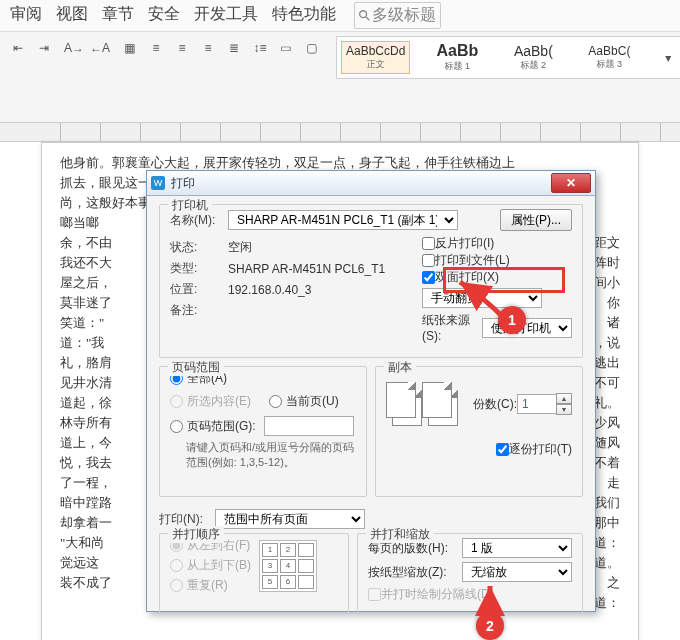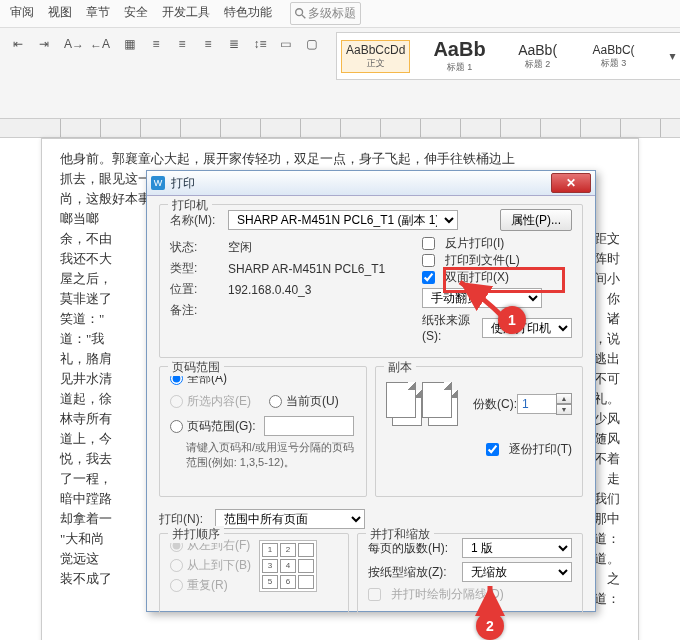--- a/index.html
+++ b/index.html
@@ -1,17 +1,17 @@
 <!DOCTYPE html>
 <html><head>
 <meta charset="utf-8">
 <style>
 html,body{margin:0;padding:0;font-family:"Microsoft YaHei",Arial,sans-serif;font-size:12px;background:#fff;color:#333}
 .app{width:680px;height:640px;overflow:hidden;position:relative}
-.ribbon-tabs{display:flex;gap:14px;padding:2px 10px;font-size:12px;color:#444;border-bottom:1px solid #ddd;background:#fafafa}
+.ribbon-tabs{display:flex;gap:14px;padding:2px 10px;font-size:16px;color:#444;border-bottom:1px solid #ddd;background:#fafafa}
 .ribbon-tabs span{padding:2px 0;cursor:default}
 .ribbon-tabs .search{margin-left:4px;display:flex;align-items:center;gap:2px;color:#888;border:1px solid #ccc;padding:0 4px;border-radius:2px}
 .ribbon{display:flex;align-items:flex-start;padding:4px 6px;gap:6px;border-bottom:1px solid #ccc;background:#f5f5f5}
 .grp{display:flex;gap:2px}
 .btn16{width:22px;height:22px;border:1px solid transparent;border-radius:2px;display:flex;align-items:center;justify-content:center;color:#555;cursor:default}
 .stylebox{display:flex;align-items:center;gap:18px;border:1px solid #d0d0d0;background:#fff;padding:2px 4px}
 .style-item{padding:2px 4px;text-align:center;border:1px solid transparent;min-width:48px;cursor:default}
 .style-item.sel{border-color:#f5b84a;background:#fdf2dd}
 .style-item .nm{font-size:9px;color:#666}
 .biglbl{display:flex;flex-direction:column;align-items:center;font-size:11px;color:#555;padding:0 6px;cursor:default}
@@ -27,21 +27,21 @@
 .titlebar .ttl{flex:1;font-size:12px;color:#234}
 .titlebar .x{width:38px;height:18px;background:linear-gradient(#e57373,#c62828);color:#fff;display:flex;align-items:center;justify-content:center;border:1px solid #933;border-radius:2px;font-weight:bold;cursor:default}
 .dlg-body{padding:8px 12px}
 .fs{border:1px solid #cfcfcf;border-radius:2px;padding:0 10px 10px;margin-bottom:8px;position:relative}
 .fs>.lg{position:absolute;top:-8px;left:8px;background:#f4f4f4;padding:0 4px;color:#444}
 .row{display:flex;align-items:center;margin:4px 0;gap:6px}
 .lbl{width:52px;color:#444}
 select,input[type=text]{border:1px solid #aaa;background:#fff;font-size:12px;height:20px;padding:0 4px;box-sizing:border-box}
 .sel-wide{width:230px}
 button.dlg{height:22px;background:linear-gradient(#fefefe,#e5e5e5);border:1px solid #999;border-radius:2px;padding:0 10px;font-size:12px;cursor:default}
-.chk{display:flex;align-items:center;gap:10px;color:#333}
+.chk{display:flex;align-items:center;gap:0;color:#333}
 .chk input{margin:0}
 .two-col{display:flex;gap:8px}
 .col{flex:1}
 .radio{display:flex;align-items:center;gap:4px;margin:3px 0;color:#333}
 .radio input{margin:0}
 .muted{color:#aaa}
 .hint{font-size:11px;color:#666;margin:4px 0 16px 16px}
 .preview-box{display:flex;align-items:center;margin:15px 0}
 .page-ic{position:relative;width:36px;height:44px}
 .sheet{position:absolute;width:28px;height:34px;border:1px solid #888;background:#fff}
@@ -96,21 +96,21 @@
     <div class="btn16">▭</div>
     <div class="btn16">▢</div>
   </div>
   <div class="sep"></div>
   <div class="stylebox">
     <div class="style-item sel">
           <div>AaBbCcDd</div>
           <div class="nm">正文</div>
         </div>
     <div class="style-item">
-          <div style="font-weight:bold;font-size:20px">AaBb</div>
+          <div style="font-weight:bold;font-size:16px">AaBb</div>
           <div class="nm">标题 1</div>
         </div>
     <div class="style-item">
           <div style="font-size:14px">AaBb(</div>
           <div class="nm">标题 2</div>
         </div>
     <div class="style-item">
           <div>AaBbC(</div>
           <div class="nm">标题 3</div>
         </div>

